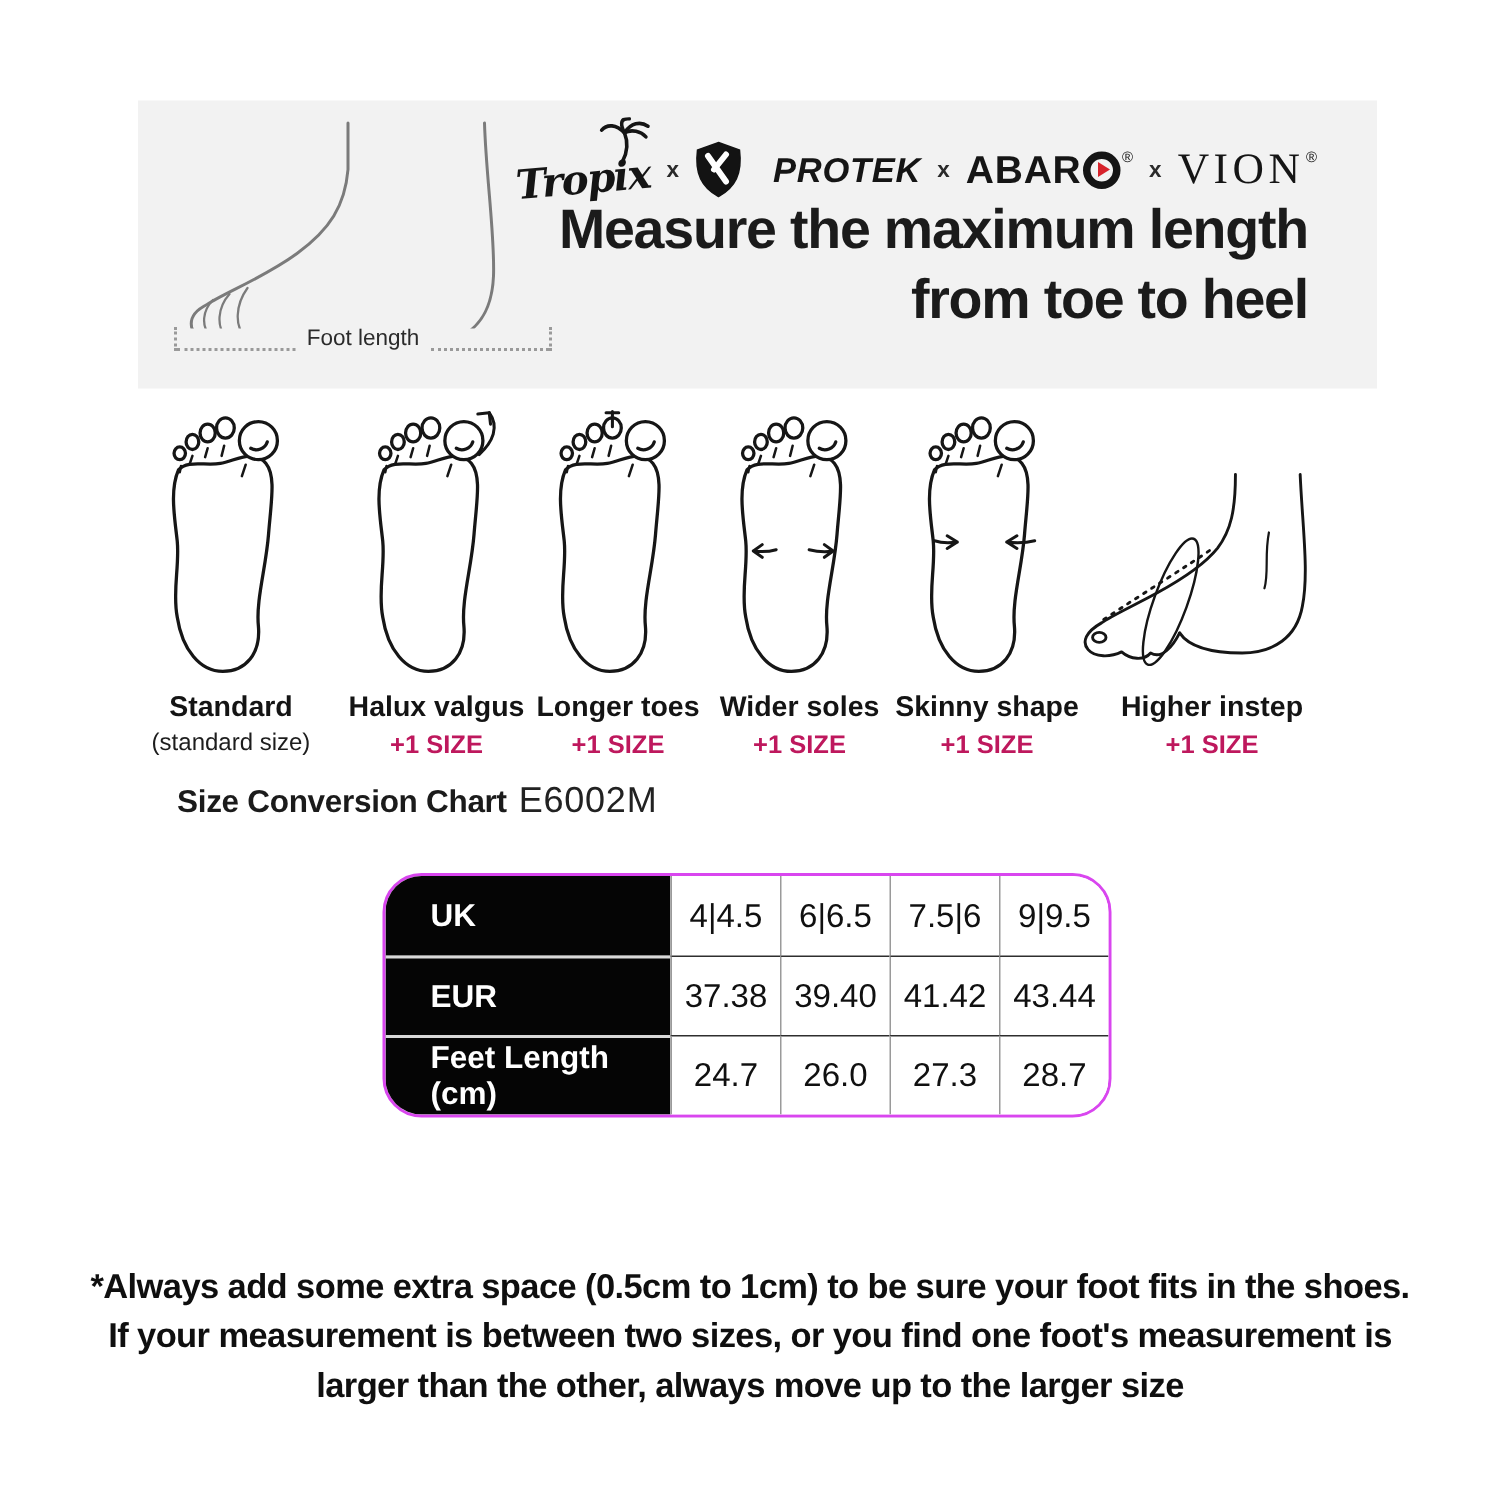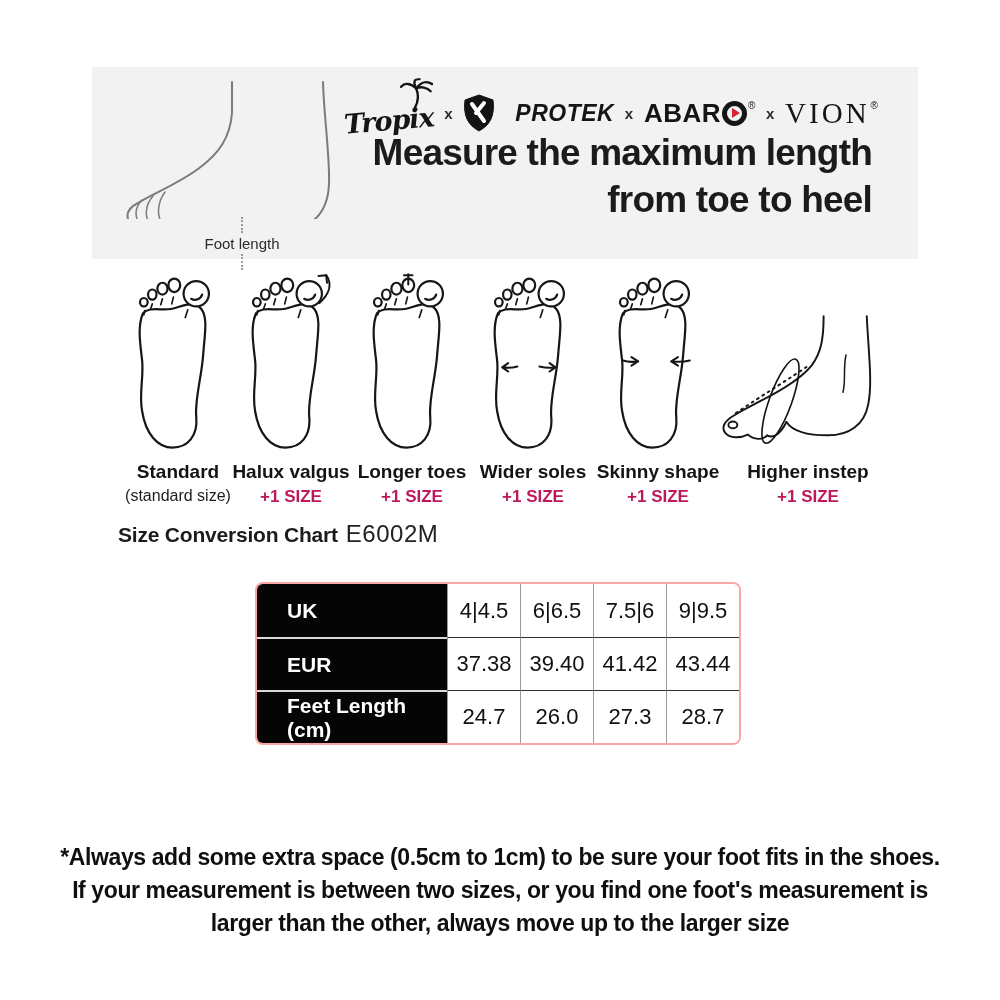--- a/index.html
+++ b/index.html
@@ -2,21 +2,21 @@
 <html><head>
 <meta charset="utf-8">
 <style>
   html,body{margin:0;padding:0;background:#ffffff;}
   body{font-family:"Liberation Sans", sans-serif; color:#141414;}
   .page{position:relative;width:1000px;height:1000px;background:#fff;overflow:hidden;}
 
   
   .panel{position:absolute;left:92px;top:67px;width:826px;height:192px;background:#f2f2f2;}
   .panel-foot-svg{position:absolute;left:24px;top:12px;}
-  .measure{position:absolute;left:24px;top:150px;width:252px;display:flex;align-items:center;flex-direction:column;}
+  .measure{position:absolute;left:24px;top:150px;width:252px;display:flex;align-items:flex-end;}
   .measure .tick{width:0;height:16px;border-left:2px dotted #9a9a9a;}
   .measure .dots{flex:1;height:0;border-bottom:2px dotted #9a9a9a;}
   .measure .mlabel{font-size:15px;color:#2b2b2b;padding:0 7px;white-space:nowrap;}
 
   .logos{position:absolute;left:252px;top:14px;width:534px;height:64px;display:flex;align-items:center;justify-content:space-between;}
   .brand{display:flex;align-items:center;color:#151515;}
   .brand-sep{font-size:15px;font-weight:bold;color:#2a2a2a;padding:0 2px;}
   .tropix{position:relative;font-family:"DejaVu Serif",serif;font-style:italic;font-weight:bold;font-size:27px;transform:rotate(-5deg);letter-spacing:-1px;margin-top:14px;}
   .tropix .palm{position:absolute;right:-4px;top:-24px;}
   .protek{gap:20px;}
@@ -28,34 +28,34 @@
   .vion-name{font-family:"Liberation Serif",serif;font-size:29px;letter-spacing:3px;font-weight:400;text-align:right;}
 
   .heading{position:absolute;right:46px;top:62px;text-align:right;font-weight:bold;font-size:37px;line-height:47px;letter-spacing:-0.8px;color:#1b1b1b;white-space:nowrap;}
 
   
   .ft{position:absolute;top:268px;text-align:center;}
   .ft .fig{height:187px;display:flex;align-items:flex-end;justify-content:center;}
   .ft .lbl{font-size:19px;font-weight:bold;color:#141414;margin-top:6px;white-space:nowrap;}
   .ft .note{font-size:17px;font-weight:bold;color:#be185d;margin-top:4px;white-space:nowrap;}
   .ft .note.plain{font-weight:normal;color:#1d1d1d;font-size:16px;}
-  .ft1{left:116px;width:124px;}
+  .ft1{left:92px;width:124px;}
   .ft2{left:228px;width:126px;}
   .ft3{left:350px;width:124px;}
   .ft4{left:470px;width:126px;}
   .ft5{left:594px;width:128px;}
   .ft6{left:712px;width:192px;}
 
   
   .chart-title{position:absolute;left:118px;top:520px;font-size:21px;color:#1b1b1b;display:flex;align-items:baseline;gap:8px;}
   .chart-title .t{font-weight:bold;letter-spacing:-0.2px;}
   .chart-title .m{font-weight:normal;font-size:24px;letter-spacing:0.5px;color:#222;}
 
   
-  .size-table{position:absolute;left:255px;top:582px;display:grid;grid-template-columns:190px 73px 73px 73px 73px;grid-auto-rows:53px;border:2px solid #fca5a5;border-radius:8px;overflow:hidden;background:#fff;}
+  .size-table{position:absolute;left:255px;top:582px;display:grid;grid-template-columns:190px 73px 73px 73px 73px;grid-auto-rows:53px;border:2px solid #d946ef;border-radius:26px;overflow:hidden;background:#fff;}
   .th{background:#050505;color:#fff;font-weight:bold;font-size:21px;display:flex;align-items:center;padding-left:30px;line-height:1.12;}
   .th.rsep{border-top:2px solid #d9d9d9;}
   .td{display:flex;align-items:center;justify-content:center;font-size:22px;color:#101010;border-left:1.5px solid #9a9a9a;background:#fff;}
   .td.rsep{border-top:1.5px solid #2e2e2e;}
 
   
   .footnote{position:absolute;left:0;right:0;top:841px;text-align:center;font-size:23px;font-weight:bold;letter-spacing:-0.4px;line-height:33px;color:#0f0f0f;}
 
   svg{display:block;}
 </style>

